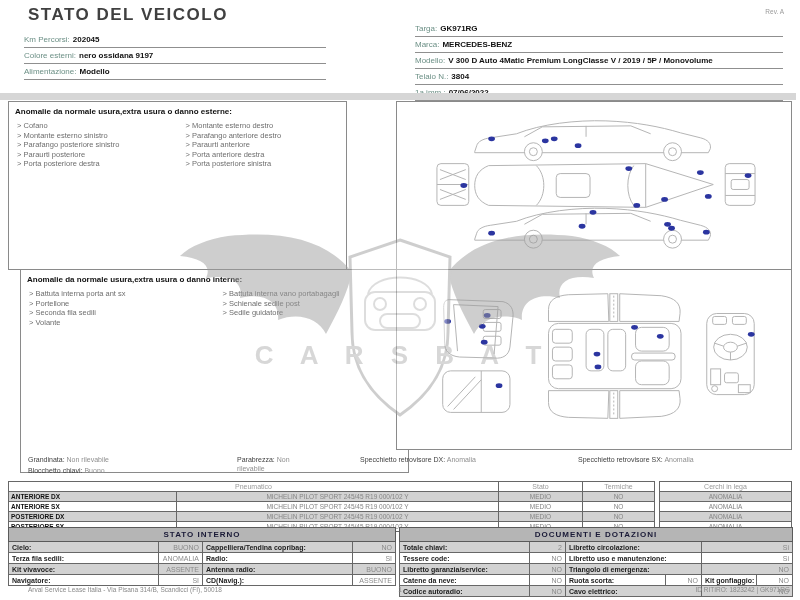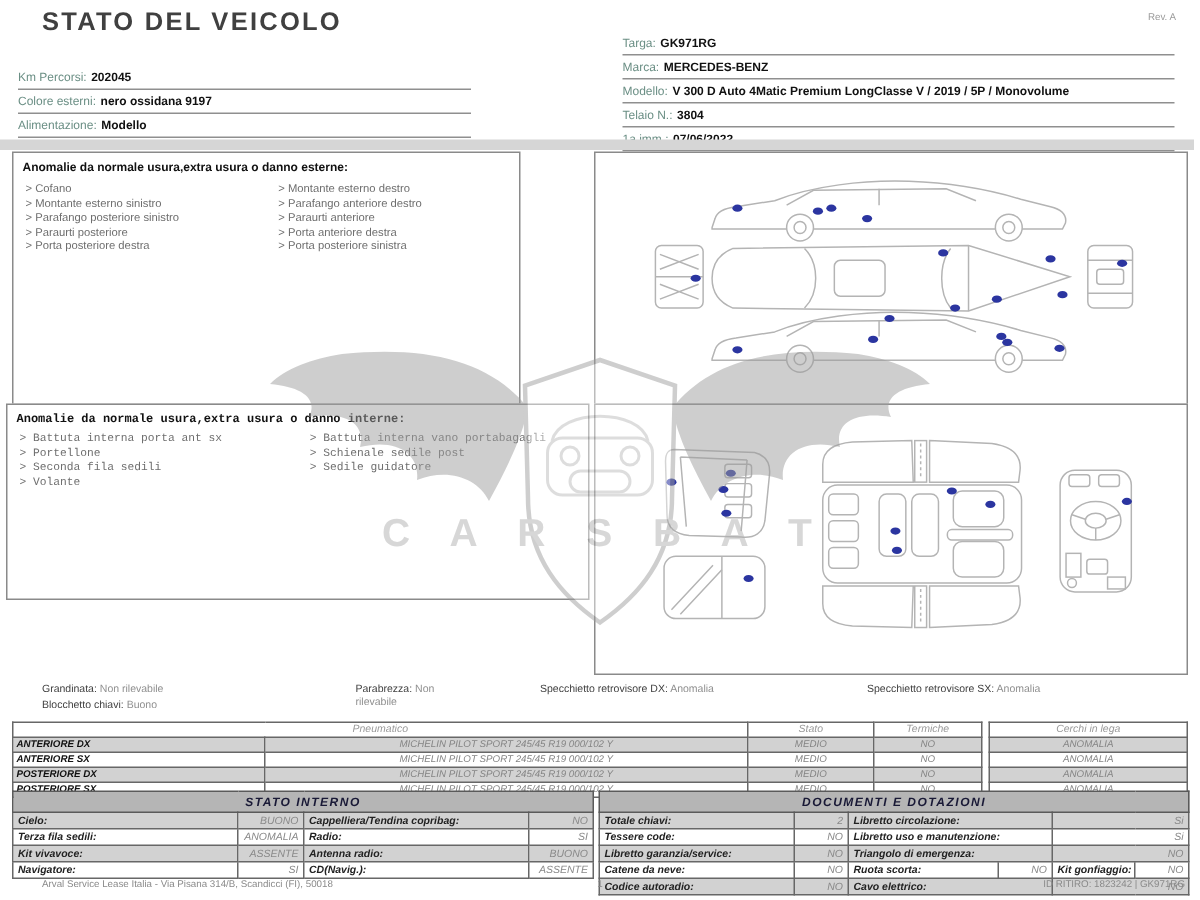--- a/index.html
+++ b/index.html
@@ -3,53 +3,53 @@
 <meta charset="utf-8">
 <style>
   html,body{margin:0;padding:0;background:#fff;}
   .page{position:relative;width:800px;height:600px;background:#ffffff;overflow:hidden;
         font-family:"Liberation Sans",sans-serif;color:#222;}
 
   
   .title{position:absolute;left:28px;top:5px;font-size:17px;font-weight:bold;
          letter-spacing:1.5px;color:#404040;}
   .rev{position:absolute;right:16px;top:8px;font-size:6.5px;color:#9a9a9a;}
-  .info-left{position:absolute;left:12px;top:32px;width:302px;margin-top:12px;}
+  .info-left{position:absolute;left:24px;top:32px;width:302px;}
   .info-right{position:absolute;left:415px;top:21px;width:368px;}
   .info-row{border-bottom:1px solid #8f8f8f;padding:3px 0 2px 0;font-size:8px;line-height:10px;}
   .info-label{color:#6b8f85;margin-right:3px;}
   .info-value{color:#111;font-weight:bold;}
 
   .gray-band{position:absolute;left:0;top:93px;width:796px;height:7px;background:#d6d6d6;}
 
   
   .box{position:absolute;border:1px solid #8a8a8a;box-sizing:border-box;background:#fff;}
   #box-ext-text{left:8px;top:101px;width:339px;height:169px;}
   #box-ext-diag{left:396px;top:101px;width:396px;height:169px;}
-  #box-int-text{left:4px;top:269px;width:389px;height:131px;font-family:Liberation Mono, monospace;}
+  #box-int-text{left:20px;top:269px;width:389px;height:204px;}
   #box-int-diag{left:396px;top:269px;width:396px;height:181px;}
   .box-title{font-size:8px;font-weight:bold;color:#111;margin:5px 0 5px 6px;}
   .anom-cols{display:flex;font-size:7.5px;color:#6e6e6e;line-height:9.5px;justify-content:space-between;}
   .anom-col{width:50%;padding-left:8px;box-sizing:border-box;}
   .diag-svg{width:100%;height:100%;display:block;}
   .outline{fill:none;stroke:#b4b4b4;stroke-width:1;}
   .outline-w{fill:#ffffff;stroke:#b4b4b4;stroke-width:1;}
 
   
   .cond{position:absolute;font-size:7px;line-height:8.5px;}
   .cond-label{color:#3f3f3f;}
   .cond-value{color:#8f8f8f;}
   #cond-grandinata{left:28px;top:456px;}
   #cond-parabrezza{left:237px;top:456px;width:70px;}
   #cond-dx{left:360px;top:456px;}
   #cond-sx{left:578px;top:456px;}
   #cond-blocchetto{left:28px;top:467px;}
 
   
-  table{border-collapse:collapse;table-layout:fixed;font-style:italic;}
+  table{border-collapse:collapse;table-layout:fixed;}
   .tire-table{position:absolute;left:8px;top:481px;width:646px;font-size:6.5px;}
   .cerchi-table{position:absolute;left:659px;top:481px;width:133px;font-size:6.5px;}
   .tire-table th,.tire-table td,.cerchi-table th,.cerchi-table td{
      border:1px solid #676767;height:9px;padding:0 2px;overflow:hidden;white-space:nowrap;}
   .th-gray{color:#9a9a9a;font-weight:normal;text-align:center;font-size:7px;}
   .pos-cell{font-weight:bold;color:#111;text-align:left;padding-left:4px;}
   .val-cell{color:#858585;text-align:center;}
   .row-gray{background:#d2d2d2;}
 
   

